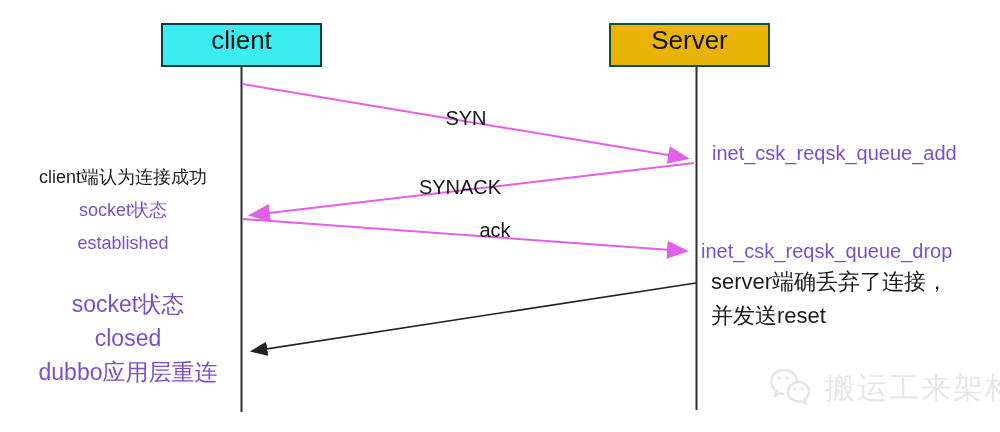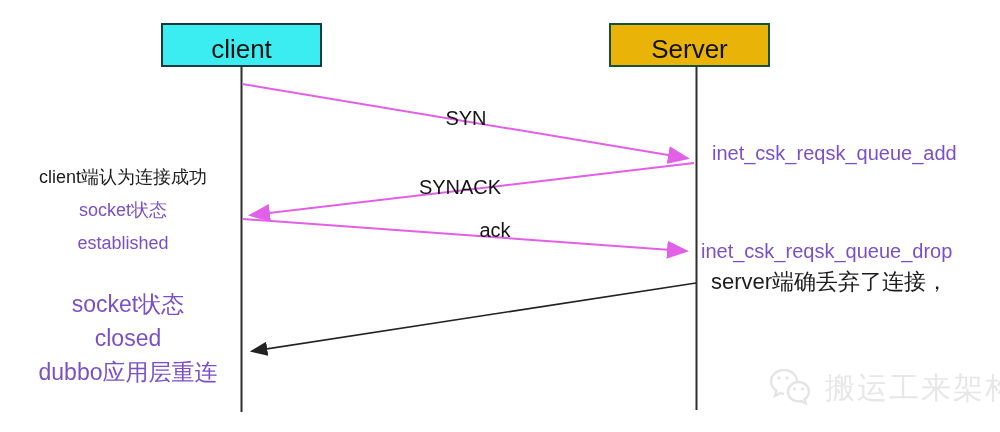--- a/index.html
+++ b/index.html
@@ -5,21 +5,21 @@
   * { margin:0; padding:0; box-sizing:border-box; }
   body { background:#ffffff; font-family:"Liberation Sans", sans-serif; }
   .canvas {
     position:relative; width:1000px; height:432px; background:#ffffff;
     overflow:hidden;
   }
   .svg-layer { position:absolute; left:0; top:0; width:1000px; height:432px; }
 
   .actor-box {
     position:absolute; top:23px; width:161px; height:44px;
-    display:flex; align-items:flex-end; justify-content:center;
+    display:flex; align-items:flex-start; justify-content:center;
     font-size:26px; color:#111; border:2px solid #173a40;
   }
   .client-box { left:161px; background:#3bedf0; }
   .server-box { left:609px; background:#eab308; border-color:#14503a; }
 
   .msg-label {
     position:absolute; transform:translateX(-50%);
     font-size:20px; color:#151515; white-space:nowrap;
   }
   .syn-label    { left:447px; top:107px;margin-left:19px; }
@@ -95,20 +95,21 @@
     <div>socket状态</div>
     <div>closed</div>
     <div>dubbo应用层重连</div>
   </div>
 
   <div class="hook-label hook-drop">inet_csk_reqsk_queue_drop</div>
   <div class="hook-label hook-add">inet_csk_reqsk_queue_add</div>
 
   <div class="server-note">
     <div>server端确丢弃了连接，</div>
+    <div>并发送reset</div>
   </div>
 
   <div class="watermark">
     <svg width="48" height="42" viewBox="0 0 48 42">
       <g stroke="#e4e4e4" stroke-width="2.4" fill="none">
         <path d="M27,14.5 a13,11.5 0 1 0 -26,0 a13,11.5 0 0 0 5.5,9.2 l-1.5,5 l5.3,-2.6 a15,15 0 0 0 3.7,0.9"></path>
         <path d="M18,24.5 a10.5,9.5 0 0 1 21,0 a10.5,9.5 0 0 1 -4.5,7.6 l1.2,4.2 l-4.5,-2.2 a12,12 0 0 1 -2.7,0.3 a10.5,9.5 0 0 1 -10.5,-9.9"></path>
       </g>
       <g fill="#e4e4e4">
         <circle cx="9" cy="11" r="1.7"></circle>

